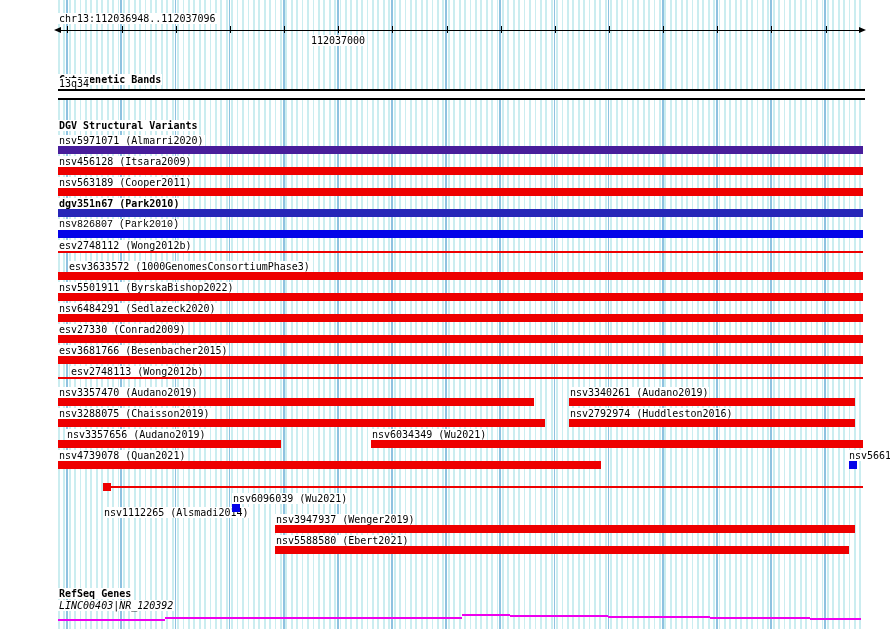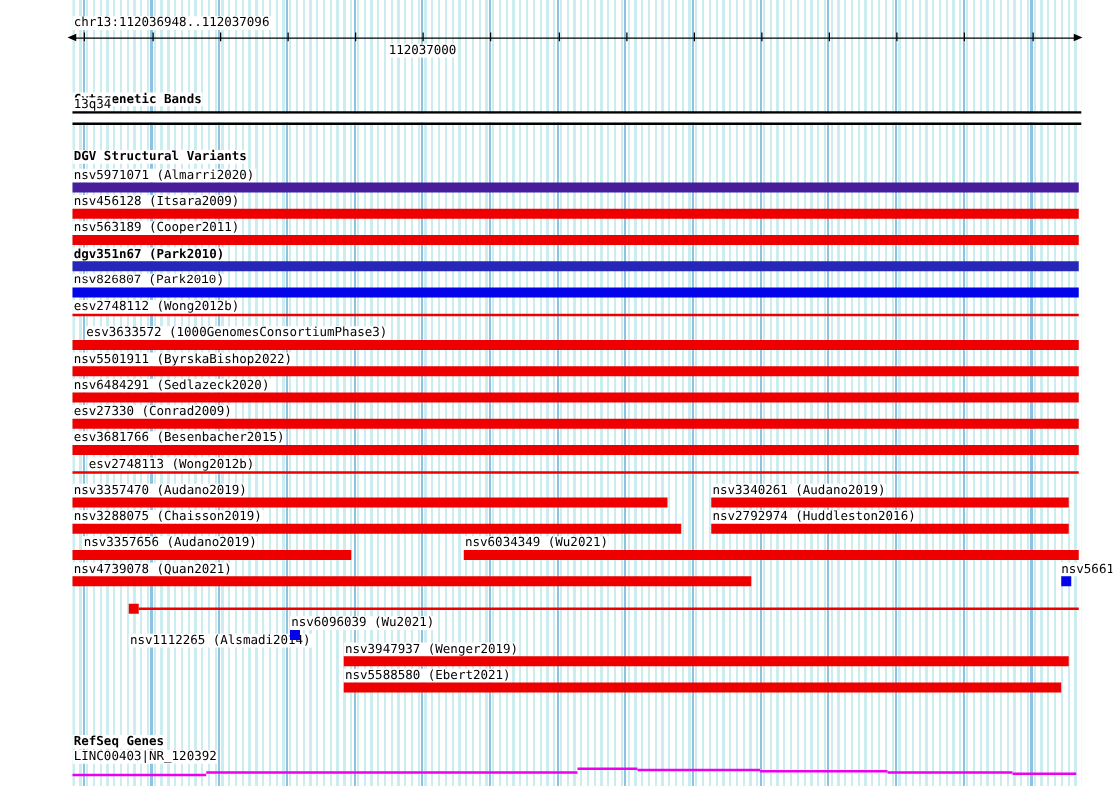--- a/index.html
+++ b/index.html
@@ -110,21 +110,21 @@
       <div class="seg" style="left: 111px; top: 486px; width: 752px; height: 2px; background: rgb(238, 0, 0);"></div>
       <div class="lbl" style="left: 232px; top: 493px;">nsv6096039 (Wu2021)</div>
       <div class="seg" style="left: 232px; top: 504px; width: 8px; height: 8px; background: rgb(4, 4, 232);"></div>
       <div class="lbl" style="left: 275px; top: 514px;">nsv3947937 (Wenger2019)</div>
       <div class="seg" style="left: 275px; top: 525px; width: 580px; height: 8px; background: rgb(238, 0, 0);"></div>
       <div class="lbl" style="left: 275px; top: 535px;">nsv5588580 (Ebert2021)</div>
       <div class="seg" style="left: 275px; top: 546px; width: 574px; height: 8px; background: rgb(238, 0, 0);"></div>
     </div>
 
   <div class="lbl bold" style="left:58px;top:588px;">RefSeq Genes</div>
-  <div class="lbl" style="left:58px;top:600px;">LINC00403|NR_120392</div>
+  <div class="lbl" style="left:58px;top:600px;font-style:italic;">LINC00403|NR_120392</div>
   <div id="gene-wiggle">
       <div class="wseg" style="left: 58px; top: 619px; width: 107px; background: rgb(238, 0, 238);"></div>
       <div class="wseg" style="left: 165px; top: 617px; width: 297px; background: rgb(238, 0, 238);"></div>
       <div class="wseg" style="left: 462px; top: 614px; width: 48px; background: rgb(238, 0, 238);"></div>
       <div class="wseg" style="left: 510px; top: 615px; width: 98px; background: rgb(238, 0, 238);"></div>
       <div class="wseg" style="left: 608px; top: 616px; width: 102px; background: rgb(238, 0, 238);"></div>
       <div class="wseg" style="left: 710px; top: 617px; width: 100px; background: rgb(238, 0, 238);"></div>
       <div class="wseg" style="left: 810px; top: 618px; width: 51px; background: rgb(238, 0, 238);"></div>
     </div>
 

